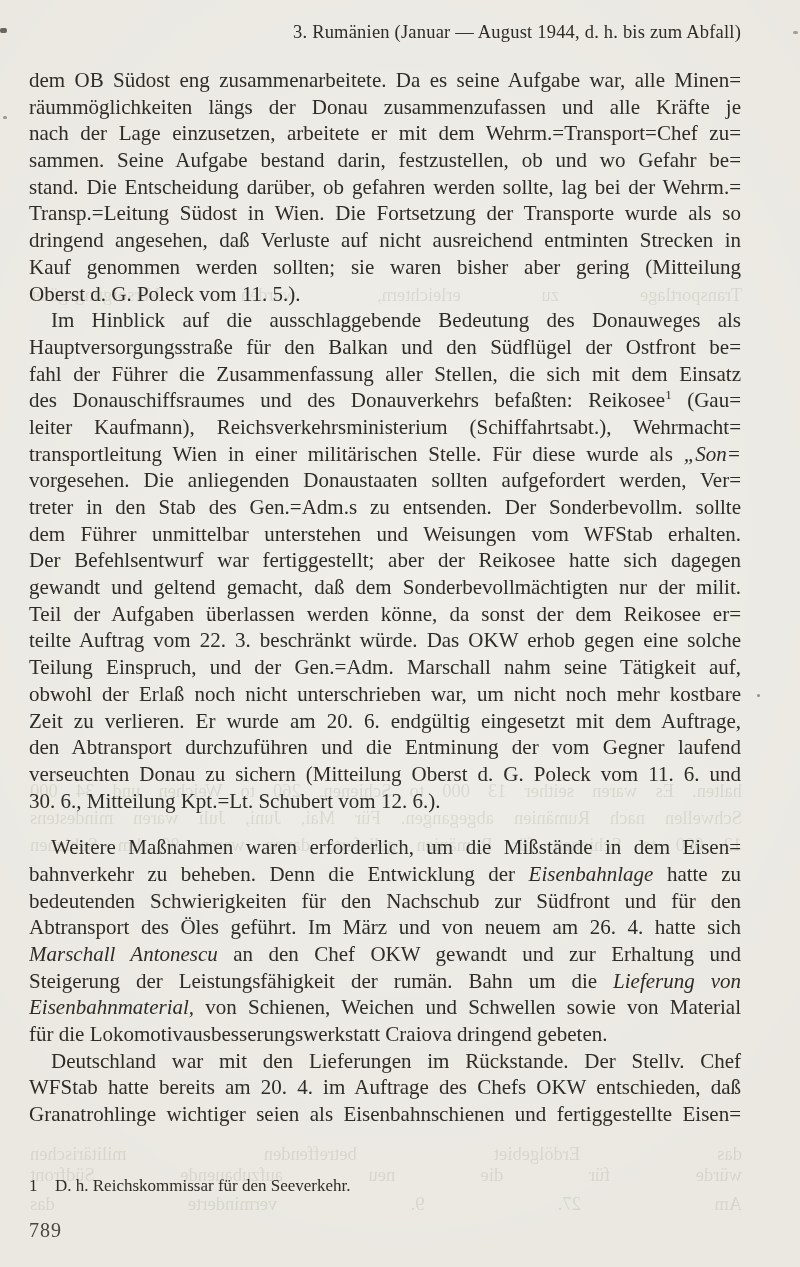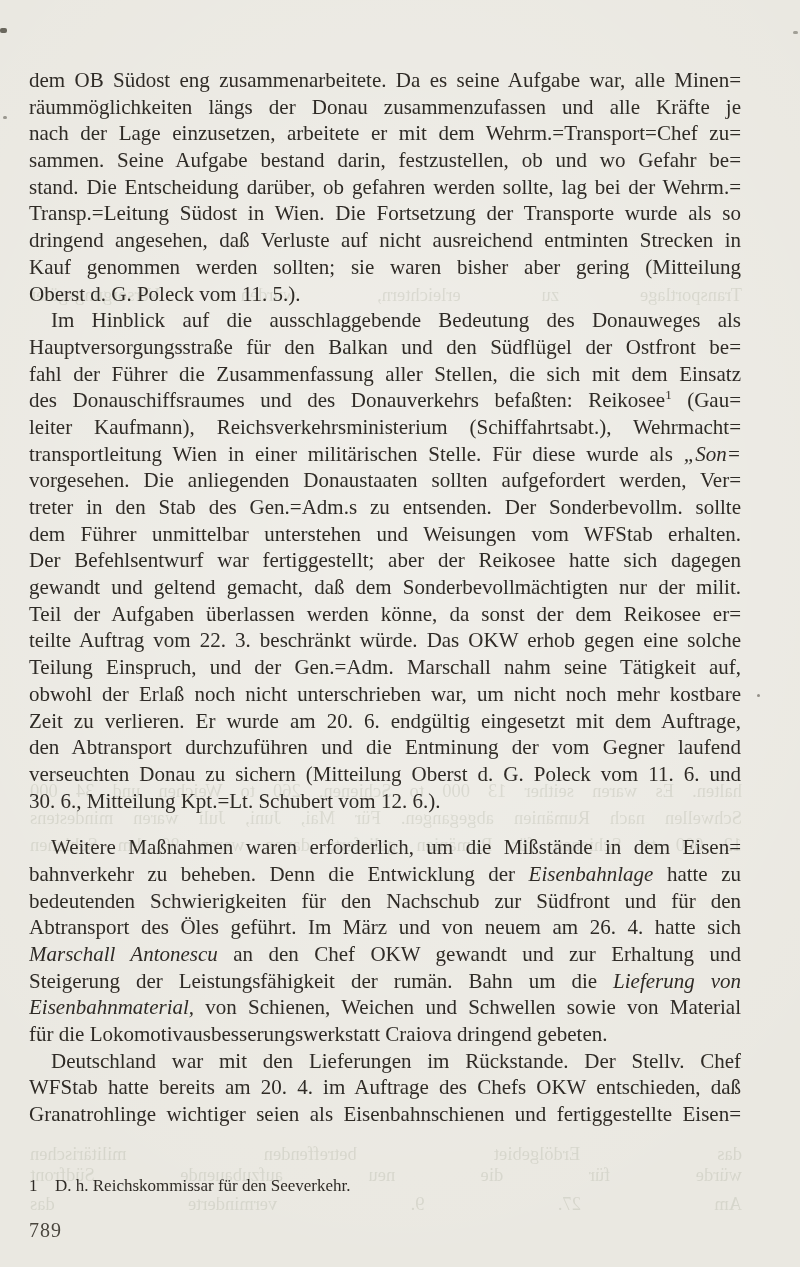--- a/index.html
+++ b/index.html
@@ -110,20 +110,21 @@
   <div class="bleed-layer">
       <div class="ghost" style="top: 283px;">Transportlage zu erleichtern, wurden Versorgungsgüter</div>
       <div class="ghost" style="top: 779px;">halten. Es waren seither 13 000 to Schienen, 260 to Weichen und 34 000</div>
       <div class="ghost" style="top: 806px;">Schwellen nach Rumänien abgegangen. Für Mai, Juni, Juli waren mindestens</div>
       <div class="ghost" style="top: 833px;">12 000 to Schienen für Rumänien geliefert; davon waren 80 km Schienen</div>
       <div class="ghost" style="top: 1142px;">das Erdölgebiet betreffenden militärischen</div>
       <div class="ghost" style="top: 1163px;">würde für die neu aufzubauende Südfront</div>
       <div class="ghost" style="top: 1192px;">Am 27. 9. verminderte das</div>
     </div>
 
+  <div class="running-head">3. Rumänien (Januar — August 1944, d. h. bis zum Abfall)</div>
 
   <div class="body-text">
       <div class="para">
         <div class="line"><span>dem OB Südost eng zusammenarbeitete. Da es seine Aufgabe war, alle Minen=</span></div>
         <div class="line"><span>räummöglichkeiten längs der Donau zusammenzufassen und alle Kräfte je</span></div>
         <div class="line"><span>nach der Lage einzusetzen, arbeitete er mit dem Wehrm.=Transport=Chef zu=</span></div>
         <div class="line"><span>sammen. Seine Aufgabe bestand darin, festzustellen, ob und wo Gefahr be=</span></div>
         <div class="line"><span>stand. Die Entscheidung darüber, ob gefahren werden sollte, lag bei der Wehrm.=</span></div>
         <div class="line"><span>Transp.=Leitung Südost in Wien. Die Fortsetzung der Transporte wurde als so</span></div>
         <div class="line"><span>dringend angesehen, daß Verluste auf nicht ausreichend entminten Strecken in</span></div>

